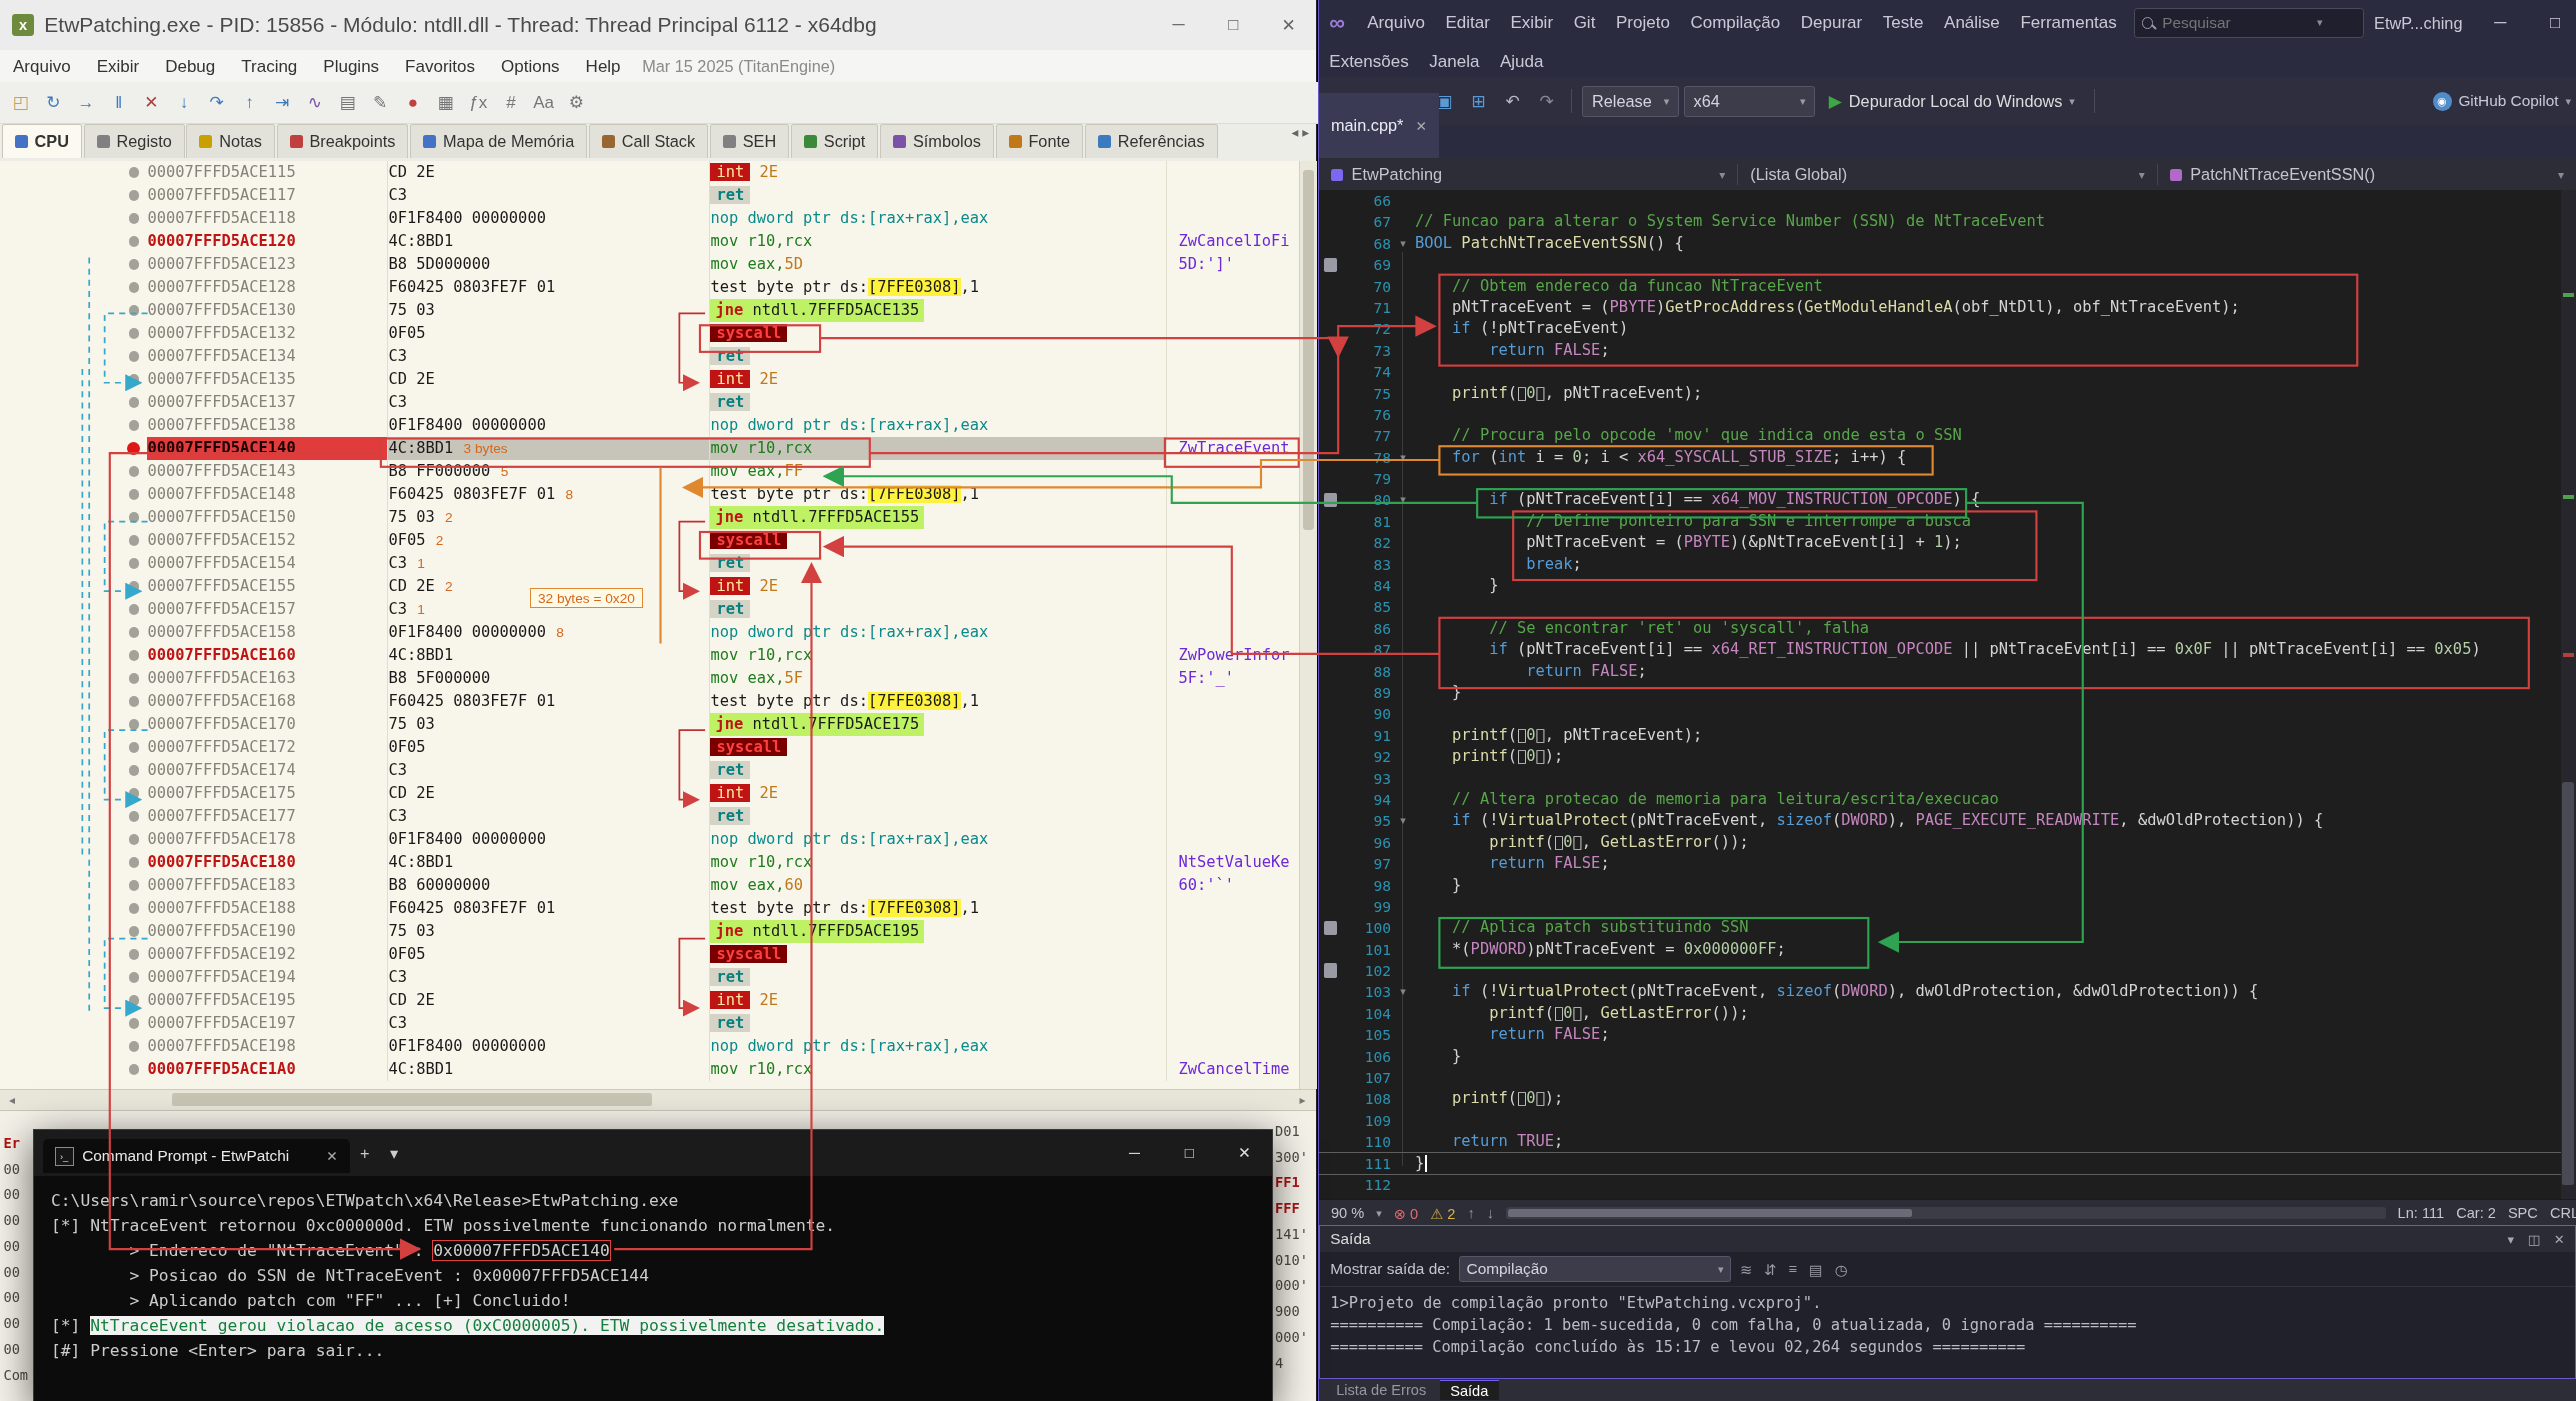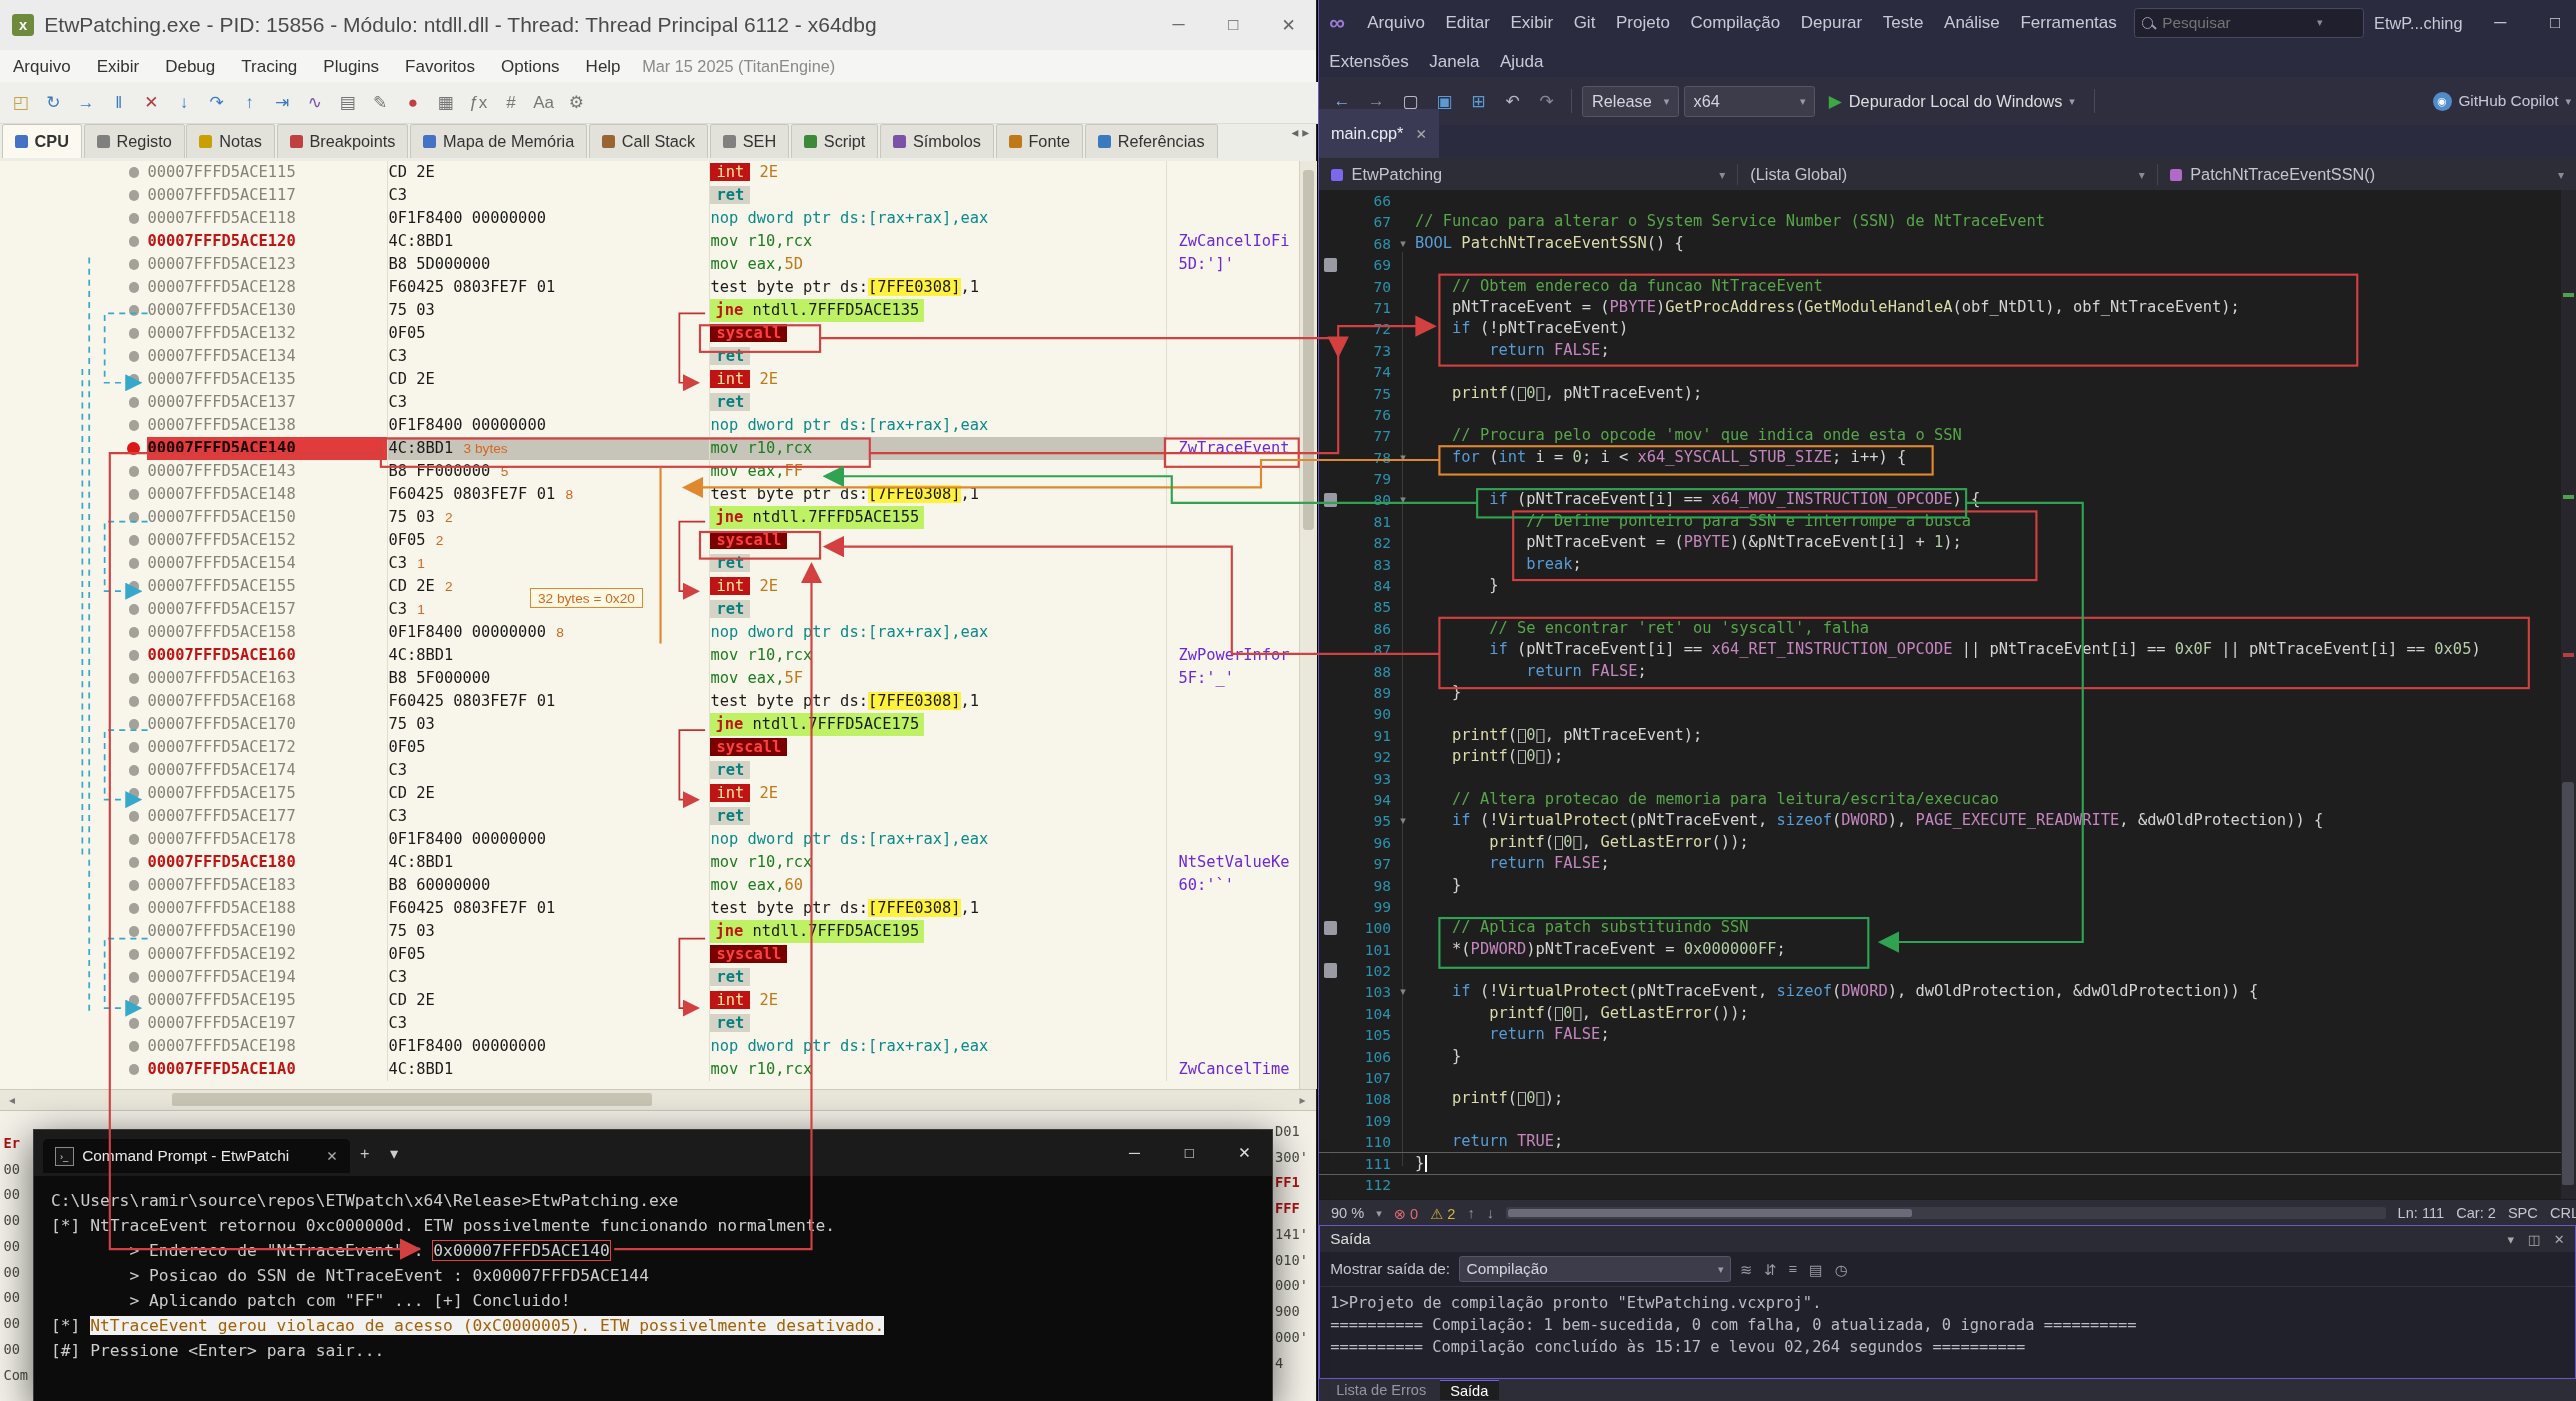--- a/index.html
+++ b/index.html
@@ -59,21 +59,21 @@
   .term{position:absolute;left:33px;top:1129px;width:1238px;height:273px;background:#0C0C0C;z-index:20;box-shadow:0 8.6px 38px rgba(0,0,0,.6);border:0.9px solid #3A3A3A;}
   .term-titlebar{height:46px;background:#1B1B1B;display:flex;align-items:center;}
   .term-tab{display:flex;align-items:center;gap:8.6px;height:34px;margin:6.9px 0 0 8.6px;background:#0C0C0C;padding:0 12px;border-radius:5.1px 5.1px 0 0;color:#E8E8E8;font-size:15.4px;min-width:283px;}
   .term-ico{width:17px;height:17px;background:#161616;border:0.9px solid #8A8A8A;color:#DDD;font-size:9.4px;display:flex;align-items:center;justify-content:center;}
   .term-tab-close{margin-left:auto;color:#AAA;font-size:13.7px;}
   .term-btn{color:#CCC;font-size:16.3px;padding:0 10.3px;}
   .term-winbtns{margin-left:auto;display:flex;height:100%;}
   .term-winbtn{width:55px;display:flex;align-items:center;justify-content:center;color:#DDD;font-size:15.4px;}
   .term-body{padding:12px 0 0 17px;}
   .tline{font-family:"DejaVu Sans Mono",monospace;font-size:16.3px;line-height:25px;color:#CCCCCC;white-space:pre;}
-  .tline .invert{background:#F2F2F2;color:#a16207;}
+  .tline .invert{background:#F2F2F2;color:#15803d;}
   .tline .redbox{outline:1.7px solid #E04040;outline-offset:0.9px;}
   
   .vs{position:absolute;left:1319px;top:0;width:1257px;height:1402px;background:#1E1E1E;outline:0.9px solid #6858C8;}
   .vs-titlebar{position:absolute;left:0;top:0;width:100%;height:46px;background:#2B2B40;display:flex;align-items:center;color:#C9C9D6;font-size:17px;}
   .vs-logo{color:#9B7BD4;font-size:22px;font-weight:bold;padding:0 12px 0 10.3px;}
   .vs-menu-item{padding:0 10.3px;height:100%;display:flex;align-items:center;white-space:nowrap;}
   .vs-search{margin-left:6.9px;width:214px;height:27.4px;background:#1F1F2E;border:0.9px solid #4A4A5E;border-radius:3.4px;display:flex;align-items:center;color:#9A9AAC;font-size:15.4px;padding:0 6.9px;gap:6.9px;flex:none;}
   .mag{width:9.4px;height:9.4px;border:1.7px solid #9A9AAC;border-radius:50%;position:relative;flex:none;}
   .mag::after{content:"";position:absolute;left:7.7px;top:7.7px;width:6px;height:1.7px;background:#9A9AAC;transform:rotate(45deg);}
   .vs-search input{background:transparent;border:none;outline:none;color:#9A9AAC;font-size:15.4px;width:146px;font-family:"Liberation Sans",sans-serif;}
@@ -81,21 +81,21 @@
   .vs-menubar2{position:absolute;left:0;top:46px;width:100%;height:31px;background:#2B2B40;display:flex;align-items:center;color:#C9C9D6;font-size:17px;border-bottom:0.9px solid #1E1E2C;}
   .vs-toolbar{position:absolute;left:0;top:77px;width:100%;height:48px;background:#2E2E3E;display:flex;align-items:center;gap:5.1px;padding-left:8.6px;border-bottom:0.9px solid #1C1C28;color:#B9B9C6;}
   .vs-tool{width:29px;height:29px;display:flex;align-items:center;justify-content:center;font-size:17px;}
   .vs-combo{height:29px;background:#3C3C4A;border:0.9px solid #55556A;border-radius:2.6px;color:#D5D5E0;font-size:16.3px;display:flex;align-items:center;padding:0 8.6px;gap:12px;}
   .vs-run{display:flex;align-items:center;gap:6.9px;color:#DDD;font-size:16.3px;padding:0 8.6px;}
   .play{color:#3EA843;font-size:17px;}
   .vs-sep{width:0.9px;height:24px;background:#4A4A5C;margin:0 5.1px;}
   .vs-copilot{margin-left:auto;display:flex;align-items:center;gap:6.9px;padding-right:13.7px;font-size:15.4px;color:#C9C9D6;}
   .cop-ico{width:19px;height:19px;border-radius:50%;background:#4F8CC9;color:#fff;display:flex;align-items:center;justify-content:center;font-size:11px;}
   .vs-tabs{position:absolute;left:0;top:125px;width:100%;height:33px;background:#2B2B40;display:flex;align-items:flex-end;}
-  .vs-tab{height:33px;background:#3A3A55;color:#ECECF4;font-size:16.3px;display:flex;align-items:center;gap:12px;padding:8px 12px;}
+  .vs-tab{height:33px;background:#3A3A55;color:#ECECF4;font-size:16.3px;display:flex;align-items:center;gap:12px;padding:16px 12px;}
   .vs-tab .tclose{color:#AAA;font-size:13.7px;}
   .vs-breadcrumb{position:absolute;left:0;top:158px;width:100%;height:33px;background:#2D2D38;display:flex;align-items:center;color:#C5C5CF;font-size:16.3px;border-bottom:0.9px solid #1A1A22;}
   .bc-cell{flex:1;display:flex;align-items:center;gap:8.6px;padding:0 12px;border-right:0.9px solid #44444F;height:20.6px;}
   .bc-chev{margin-left:auto;color:#8A8A96;font-size:12px;}
   .bc-ico{width:12px;height:12px;border-radius:2.6px;flex:none;}
   .vs-editor{position:absolute;left:0;top:190px;width:1257px;height:1009px;background:#1E1E1E;overflow:hidden;}
   .eline{display:flex;height:21.4px;line-height:21.4px;position:relative;}
   .emargin{width:24px;flex:none;position:relative;}
   .bookmark{position:absolute;left:5.1px;top:3.4px;width:13px;height:14.6px;background:#9A9AA5;border-radius:1.7px;}
   .enum{width:48px;flex:none;text-align:right;color:#2B91AF;font-family:"DejaVu Sans Mono",monospace;font-size:14.6px;}

